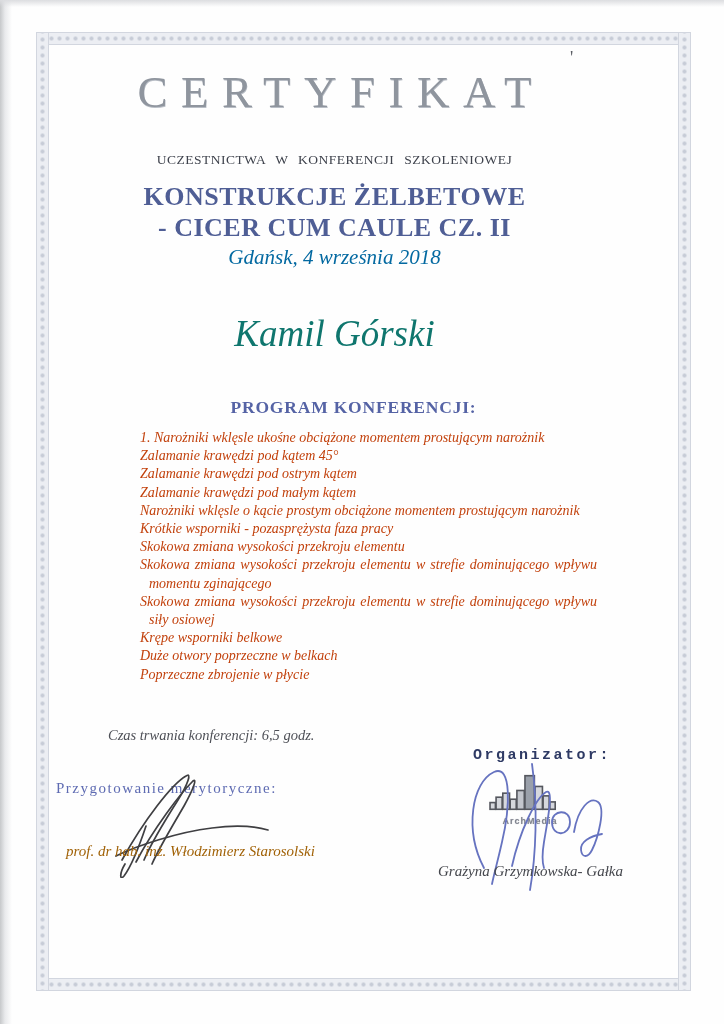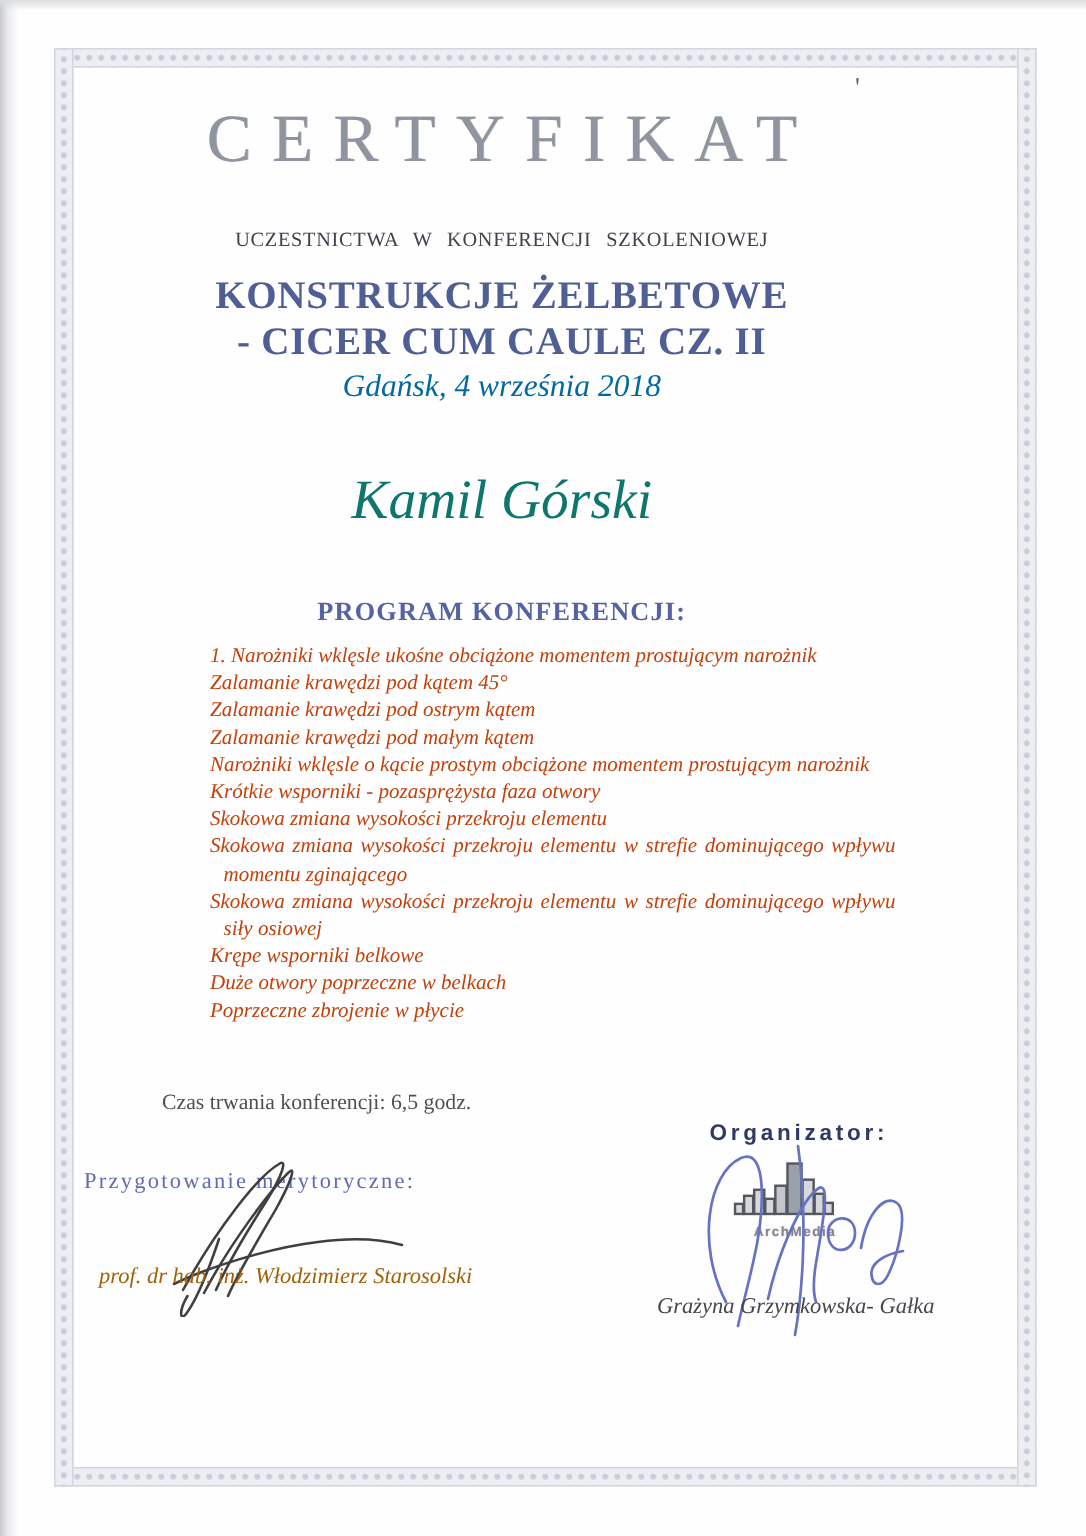--- a/index.html
+++ b/index.html
@@ -29,31 +29,31 @@
   .cert-title{top:66px;font-size:45px;color:#8f959e;letter-spacing:0.30em;
     text-indent:0.30em;font-weight:400;text-shadow:0.5px 0.5px 0 #b9bec6;}
   .stray-mark{left:570px;top:48px;font-size:18px;color:#5a5d64;}
 
   .subtitle{top:152px;font-size:13.5px;color:#3e424c;letter-spacing:0.5px;word-spacing:6px;}
   .conf-line1{top:182px;font-size:26px;font-weight:700;color:#4f5e95;letter-spacing:0.5px;}
   .conf-line2{top:213px;font-size:26px;font-weight:700;color:#4f5e95;letter-spacing:0.5px;}
   .place-date{top:245px;font-size:21px;font-style:italic;color:#0369a1;}
   .recipient{top:312px;font-size:37px;font-style:italic;color:#0f766e;}
 
-  .program-heading{top:397px;font-size:17.5px;font-weight:600;color:#5563a5;letter-spacing:0.8px;}
+  .program-heading{top:397px;font-size:17.5px;font-weight:600;color:#5563a5;letter-spacing:0.8px;margin-left:19px;}
   .program-list{left:140px;top:429px;width:457px;font-size:14px;font-style:italic;
     color:#c2410c;line-height:18.2px;}
   .program-item{white-space:normal;}
   .program-item.justify{text-align:justify;padding-left:9px;text-indent:-9px;}
 
-  .duration{left:108px;top:727px;font-size:14.5px;color:#4e5057;}
+  .duration{left:108px;top:727px;font-size:14.5px;font-style:italic;color:#4e5057;}
 
   .prep-label{left:56px;top:780px;font-family:Liberation Serif, serif;
     font-size:15px;color:#5e6bb2;letter-spacing:1.5px;}
-  .org-label{left:473px;top:747px;font-family:Liberation Sans, sans-serif;
+  .org-label{left:473px;top:747px;font-family:Liberation Mono, monospace;
     font-size:15px;color:#2e3a64;letter-spacing:2.5px;font-weight:700;text-align:center;}
 
   .logo-svg{left:486px;top:771px;width:86px;height:43px;}
   .logo-text{left:460px;top:816px;width:140px;text-align:center;font-size:9px;
     font-weight:700;color:#82858f;letter-spacing:1px;
     text-shadow:0 0 1px #b9bcc4;font-family:"Liberation Sans", sans-serif;}
 
   .sig{pointer-events:none;}
   .sig-black{left:92px;top:768px;width:200px;height:110px;}
   .sig-blue{left:448px;top:750px;width:160px;height:152px;}
@@ -87,21 +87,21 @@
   <div class="abs center recipient">Kamil Górski</div>
 
   <div class="abs center program-heading">PROGRAM KONFERENCJI:</div>
 
   <div class="abs program-list">
     <div class="program-item">1. Narożniki wklęsle ukośne obciążone momentem prostującym narożnik</div>
     <div class="program-item">Zalamanie krawędzi pod kątem 45°</div>
     <div class="program-item">Zalamanie krawędzi pod ostrym kątem</div>
     <div class="program-item">Zalamanie krawędzi pod małym kątem</div>
     <div class="program-item justify">Narożniki wklęsle o kącie prostym obciążone momentem prostującym narożnik</div>
-    <div class="program-item">Krótkie wsporniki - pozasprężysta faza otwory</div>
+    <div class="program-item">Krótkie wsporniki - pozasprężysta faza pracy</div>
     <div class="program-item">Skokowa zmiana wysokości przekroju elementu</div>
     <div class="program-item justify">Skokowa zmiana wysokości przekroju elementu w strefie dominującego wpływu momentu zginającego</div>
     <div class="program-item justify">Skokowa zmiana wysokości przekroju elementu w strefie dominującego wpływu siły osiowej</div>
     <div class="program-item">Krępe wsporniki belkowe</div>
     <div class="program-item">Duże otwory poprzeczne w belkach</div>
     <div class="program-item">Poprzeczne zbrojenie w płycie</div>
   </div>
 
   <div class="abs duration">Czas trwania konferencji: 6,5 godz.</div>
 

